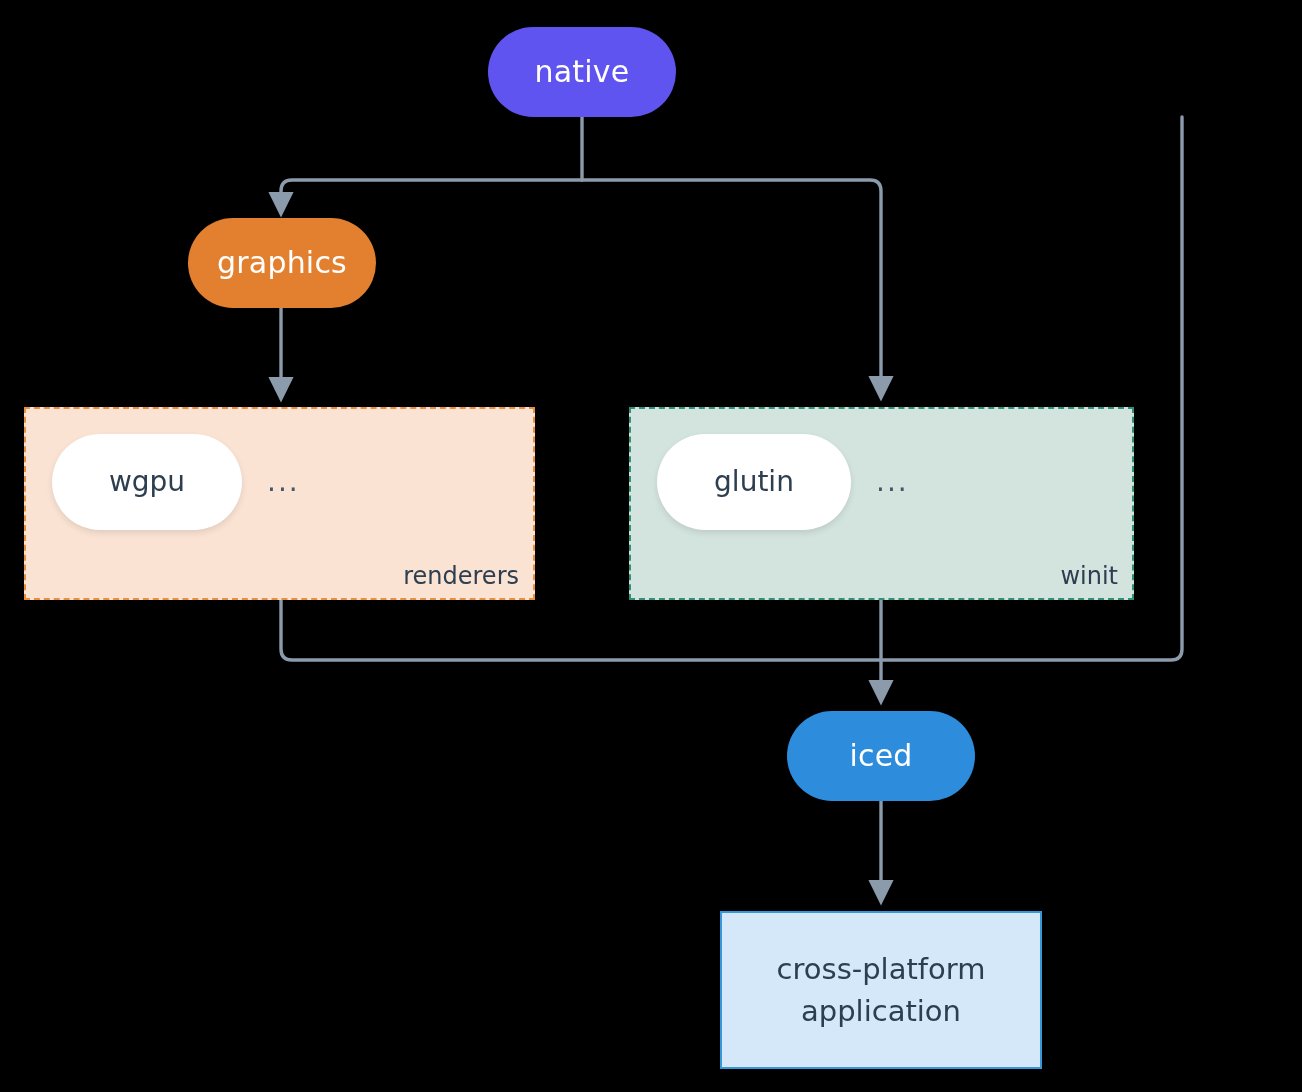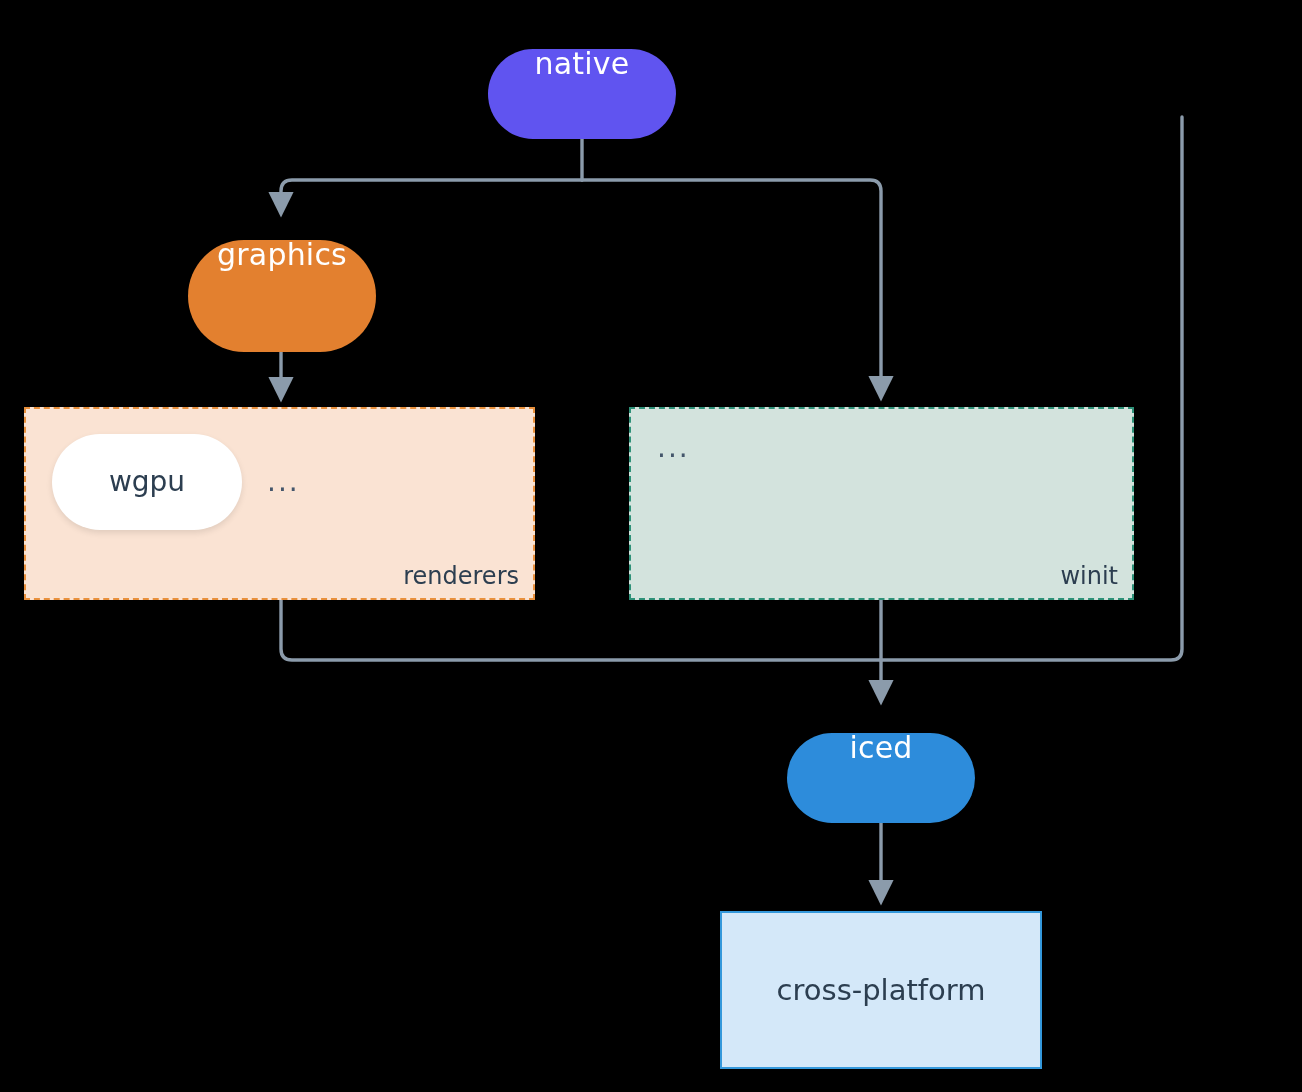--- a/index.html
+++ b/index.html
@@ -25,42 +25,42 @@
     top: 0;
     width: 1302px;
     height: 1092px;
     pointer-events: none;
   }
 
   
   .node-pill {
     position: absolute;
     display: flex;
+    align-items: center;
     justify-content: center;
     border-radius: 999px;
     color: #ffffff;
     font-size: 30px;
     letter-spacing: 0.2px;
     line-height: 1;
     white-space: nowrap;
-    margin-top: 22px;
   }
   .node-native {
     left: 488px; top: 27px;
     width: 188px; height: 90px;
     background: #6054F0;
   }
   .node-web {
     left: 1088px; top: 27px;
     width: 188px; height: 90px;
     background: #6054F0;
   }
   .node-graphics {
     left: 188px; top: 218px;
-    width: 188px; height: 112px;
+    width: 188px; height: 90px;
     background: #E3802F;
   }
   .node-iced {
     left: 787px; top: 711px;
     width: 188px; height: 90px;
     background: #2D8CDB;
   }
 
   
   .group-box {
@@ -188,26 +188,30 @@
       <div class="item-pill item-wgpu">
         <span>wgpu</span>
       </div>
       <span class="ellipsis">...</span>
     </div>
     <div class="group-label">renderers</div>
   </div>
 
   <div class="group-box group-shells">
     <div class="group-items">
+      <div class="item-pill item-glutin">
+        <span>glutin</span>
+      </div>
       <span class="ellipsis">...</span>
     </div>
     <div class="group-label">winit</div>
   </div>
 
   <div class="node-pill node-iced">
     <span>iced</span>
   </div>
 
   <div class="node-rect">
     <span>cross-platform</span>
+    <span>application</span>
   </div>
 
 </div>
 
 </body></html>

